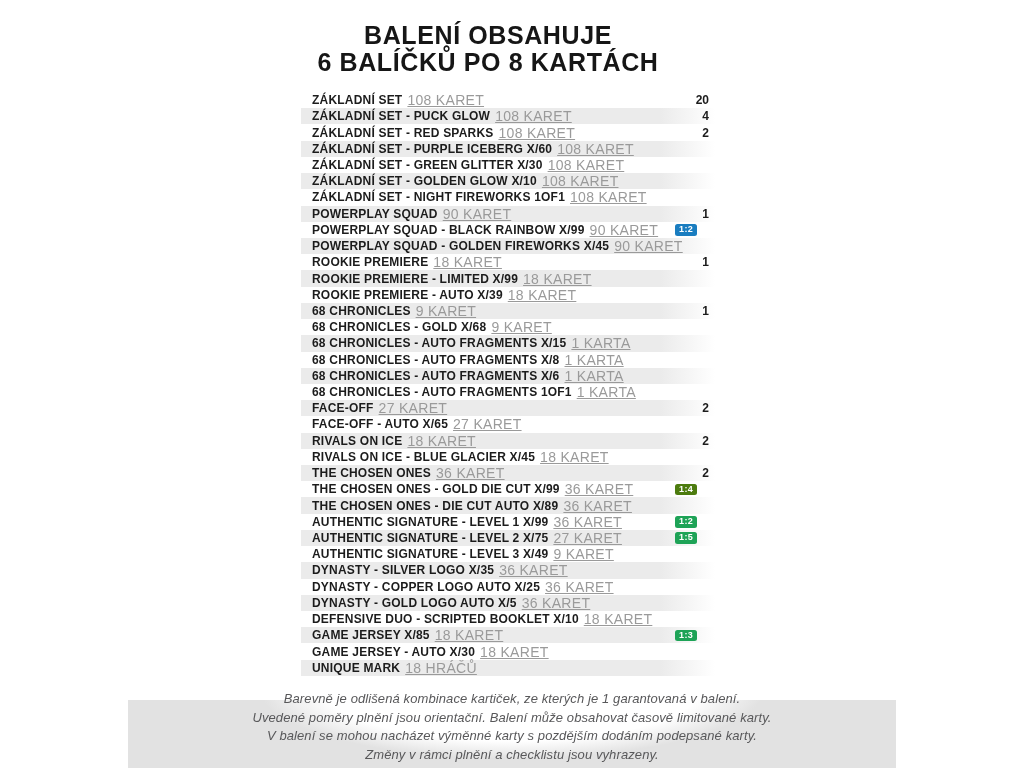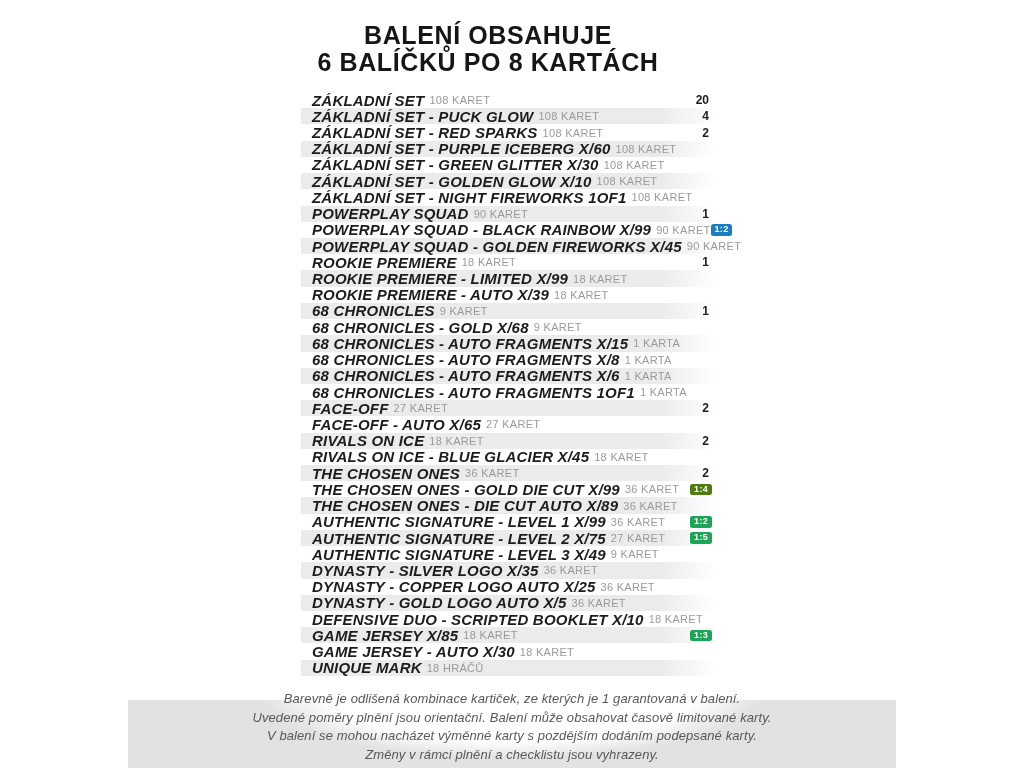--- a/index.html
+++ b/index.html
@@ -22,30 +22,30 @@
     position:absolute;left:301px;top:92px;width:418px;
   }
   .row{
     height:16.22px;display:flex;align-items:center;box-sizing:border-box;
     padding-left:11px;white-space:nowrap;
   }
   .row.striped{
     background:linear-gradient(90deg,#ebebeb 0%,#ebebeb 86%,rgba(235,235,235,0) 99%);
   }
   .name{
-    font-weight:bold;font-size:15px;color:#1c1c1c;letter-spacing:0.2px;font-style:italic;
+    font-weight:bold;font-size:12px;color:#1c1c1c;letter-spacing:0.2px;
   }
   .count{
-    font-size:11px;color:#9a9a9a;margin-left:5px;letter-spacing:0.3px;
+    font-size:14px;color:#9a9a9a;margin-left:5px;letter-spacing:0.3px;text-decoration:underline;
   }
   .value{
     margin-left:auto;font-weight:bold;font-size:12px;color:#1c1c1c;padding-right:10px;text-align:right;
   }
   .badge{
-    margin-left:auto;margin-right:7px;border-radius:2.5px;
+    margin-left:auto;margin-right:22px;border-radius:2.5px;
     color:#ffffff;font-weight:bold;font-size:9px;line-height:11.5px;
     padding:0 4px;letter-spacing:0.3px;
   }
   .footer{
     position:absolute;top:690px;left:0;width:1024px;text-align:center;
     font-style:italic;font-size:13px;line-height:18.5px;color:#58585a;letter-spacing:0.1px;
   }
 </style>
 </head>
 <body>

